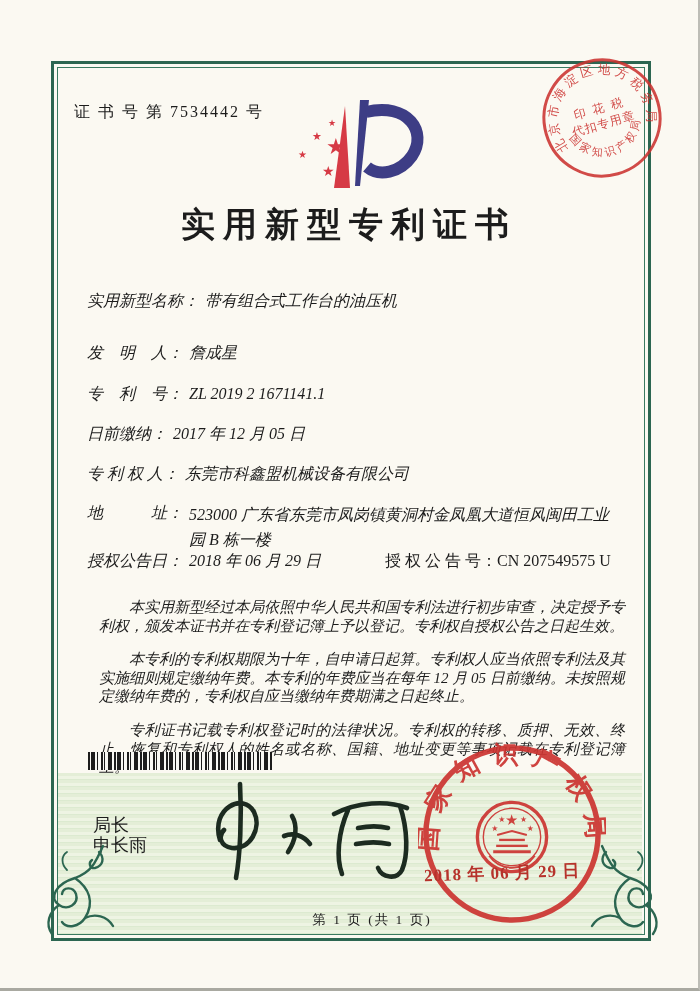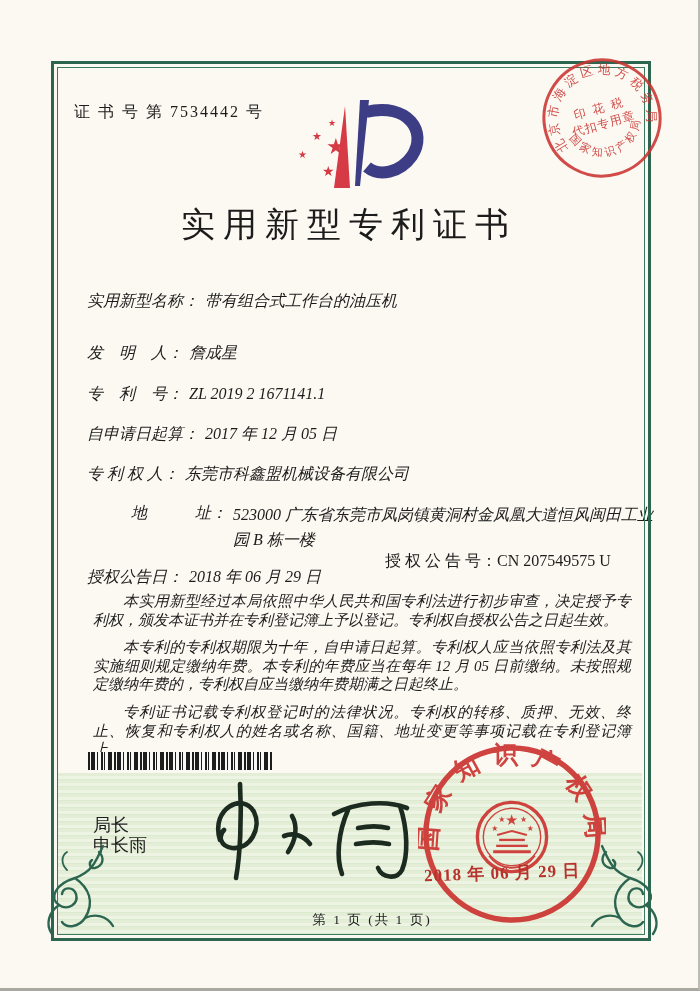--- a/index.html
+++ b/index.html
@@ -12,30 +12,30 @@
   
   .frame{position:absolute;left:51px;top:61px;width:594px;height:874px;
     border:3px solid #2c6651;pointer-events:none;z-index:3;}
   .frame-inner{position:absolute;inset:3px;border:1px solid #3a7a61;}
   
   .band{position:absolute;left:58px;top:773px;width:584px;height:161px;z-index:0;
     background:repeating-linear-gradient(0deg,#dcead0 0 1px,#eef4e3 1px 4px,#e4eed7 4px 7px);}
   .cert-no{position:absolute;left:74px;top:102px;font-size:16px;letter-spacing:2px;z-index:2;}
   .logo{position:absolute;left:276px;top:94px;width:162px;height:102px;z-index:2;}
   .title{position:absolute;left:0;top:202px;width:100%;text-align:center;
-    font-size:34px;font-weight:normal;letter-spacing:8px;z-index:2;}
+    font-size:34px;font-weight:bold;letter-spacing:8px;z-index:2;}
   .fields{position:absolute;left:0;top:0;width:100%;z-index:2;}
   .frow{position:absolute;left:87px;font-size:16px;white-space:nowrap;font-style:italic;}
   .frow .val{margin-left:6px;}
-  .frow.addr{white-space:normal;margin-left:44px;}
+  .frow.addr{white-space:normal;}
   .frow.addr .val{display:inline-block;vertical-align:top;width:420px;line-height:1.55;}
   .frow2{position:absolute;left:385px;font-size:16px;white-space:nowrap;}
   .paras{position:absolute;left:84px;top:583px;width:556px;z-index:2;
     font-style:italic;font-size:15px;line-height:18.6px;text-align:justify;}
-  .paras p{margin:9px;text-indent:2em;}
+  .paras p{margin:15px;text-indent:2em;}
   .barcode{position:absolute;left:88px;top:752px;width:184px;height:18px;z-index:2;
     background:repeating-linear-gradient(90deg,
       #1d1d1d 0 2px,#f8f8f4 2px 3px,#1d1d1d 3px 7px,#f8f8f4 7px 9px,
       #1d1d1d 9px 10px,#f8f8f4 10px 13px,#1d1d1d 13px 15px,#f8f8f4 15px 16px,
       #1d1d1d 16px 17px,#f8f8f4 17px 20px,#1d1d1d 20px 24px,#f8f8f4 24px 26px);}
   .sig-title{position:absolute;left:93px;top:795px;font-size:18px;z-index:2;margin-top:18px;}
   .sig-name{position:absolute;left:93px;top:833px;font-size:18px;z-index:2;}
   .signature{position:absolute;left:192px;top:778px;width:232px;height:104px;z-index:2;}
   .seal-main{position:absolute;left:418px;top:740px;width:188px;height:188px;z-index:2;opacity:.92;}
   .seal-date{position:absolute;left:424px;top:861px;width:190px;text-align:left;z-index:4;
@@ -92,24 +92,24 @@
     <text x="22" y="64" font-size="10" fill="#d63a45" font-family="DejaVu Sans,sans-serif">★</text>
     <text x="52" y="32" font-size="9" fill="#d63a45" font-family="DejaVu Sans,sans-serif">★</text>
   </svg>
 
   <div class="title">实用新型专利证书</div>
 
   <div class="fields">
     <div class="frow" style="top:291px"><span>实用新型名称</span>：<span class="val">带有组合式工作台的油压机</span></div>
     <div class="frow" style="top:343px"><span>发　明　人</span>：<span class="val">詹成星</span></div>
     <div class="frow" style="top:384px"><span>专　利　号</span>：<span class="val">ZL 2019 2 1671141.1</span></div>
-    <div class="frow" style="top:424px"><span>自申请日起算</span>：<span class="val">2017 年 12 月 05 日</span></div>
+    <div class="frow" style="top:424px"><span>日前缴纳</span>：<span class="val">2017 年 12 月 05 日</span></div>
     <div class="frow" style="top:464px"><span>专 利 权 人</span>：<span class="val">东莞市科鑫盟机械设备有限公司</span></div>
     <div class="frow addr" style="top:503px"><span>地　　　址</span>：<span class="val">523000 广东省东莞市凤岗镇黄洞村金凤凰大道恒风闽田工业园 B 栋一楼</span></div>
-    <div class="frow" style="top:567px"><span>授权公告日</span>：<span class="val">2018 年 06 月 29 日</span></div>
+    <div class="frow" style="top:551px"><span>授权公告日</span>：<span class="val">2018 年 06 月 29 日</span></div>
     <div class="frow2" style="top:551px"><span>授 权 公 告 号</span>：<span class="val">CN 207549575 U</span></div>
   </div>
 
   <div class="paras">
     <p>本实用新型经过本局依照中华人民共和国专利法进行初步审查，决定授予专利权，颁发本证书并在专利登记簿上予以登记。专利权自授权公告之日起生效。</p>
     <p>本专利的专利权期限为十年，自申请日起算。专利权人应当依照专利法及其实施细则规定缴纳年费。本专利的年费应当在每年 12 月 05 日前缴纳。未按照规定缴纳年费的，专利权自应当缴纳年费期满之日起终止。</p>
     <p>专利证书记载专利权登记时的法律状况。专利权的转移、质押、无效、终止、恢复和专利权人的姓名或名称、国籍、地址变更等事项记载在专利登记簿上。</p>
   </div>
 
   <div class="barcode"></div>

